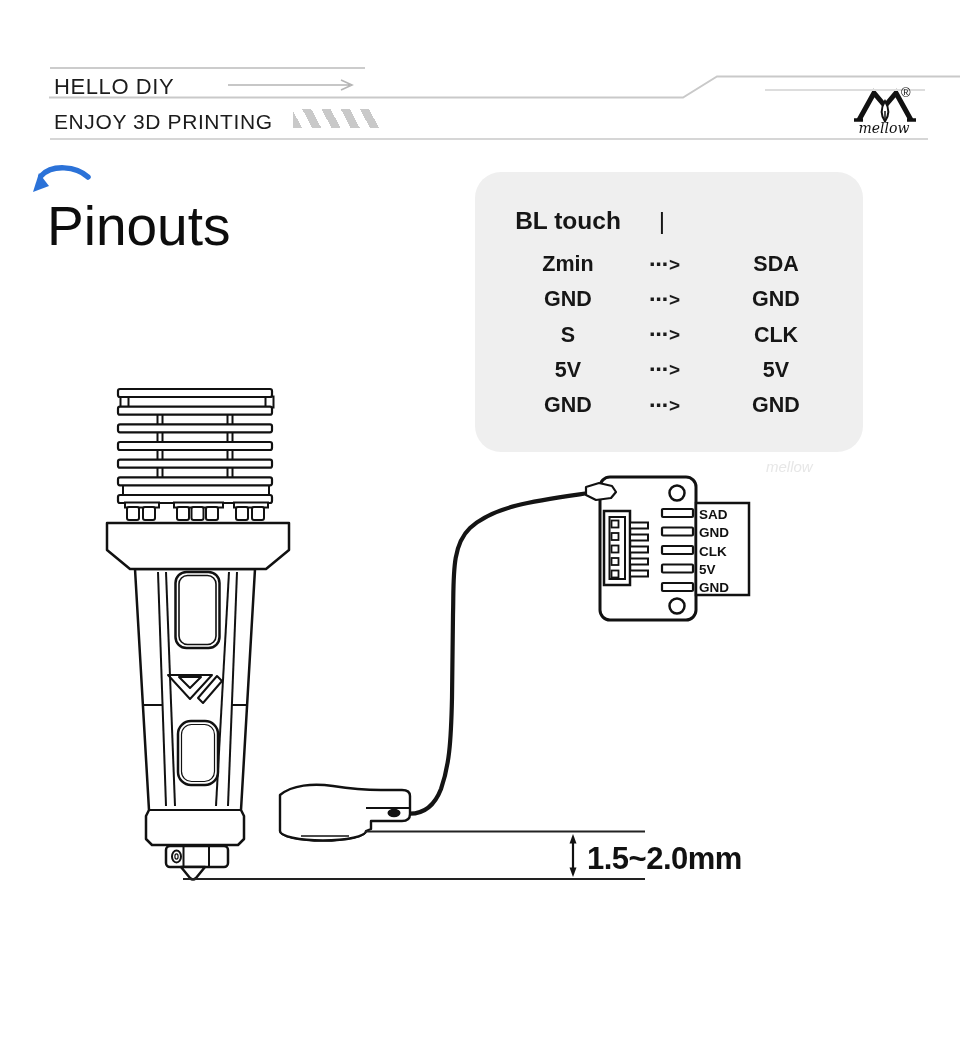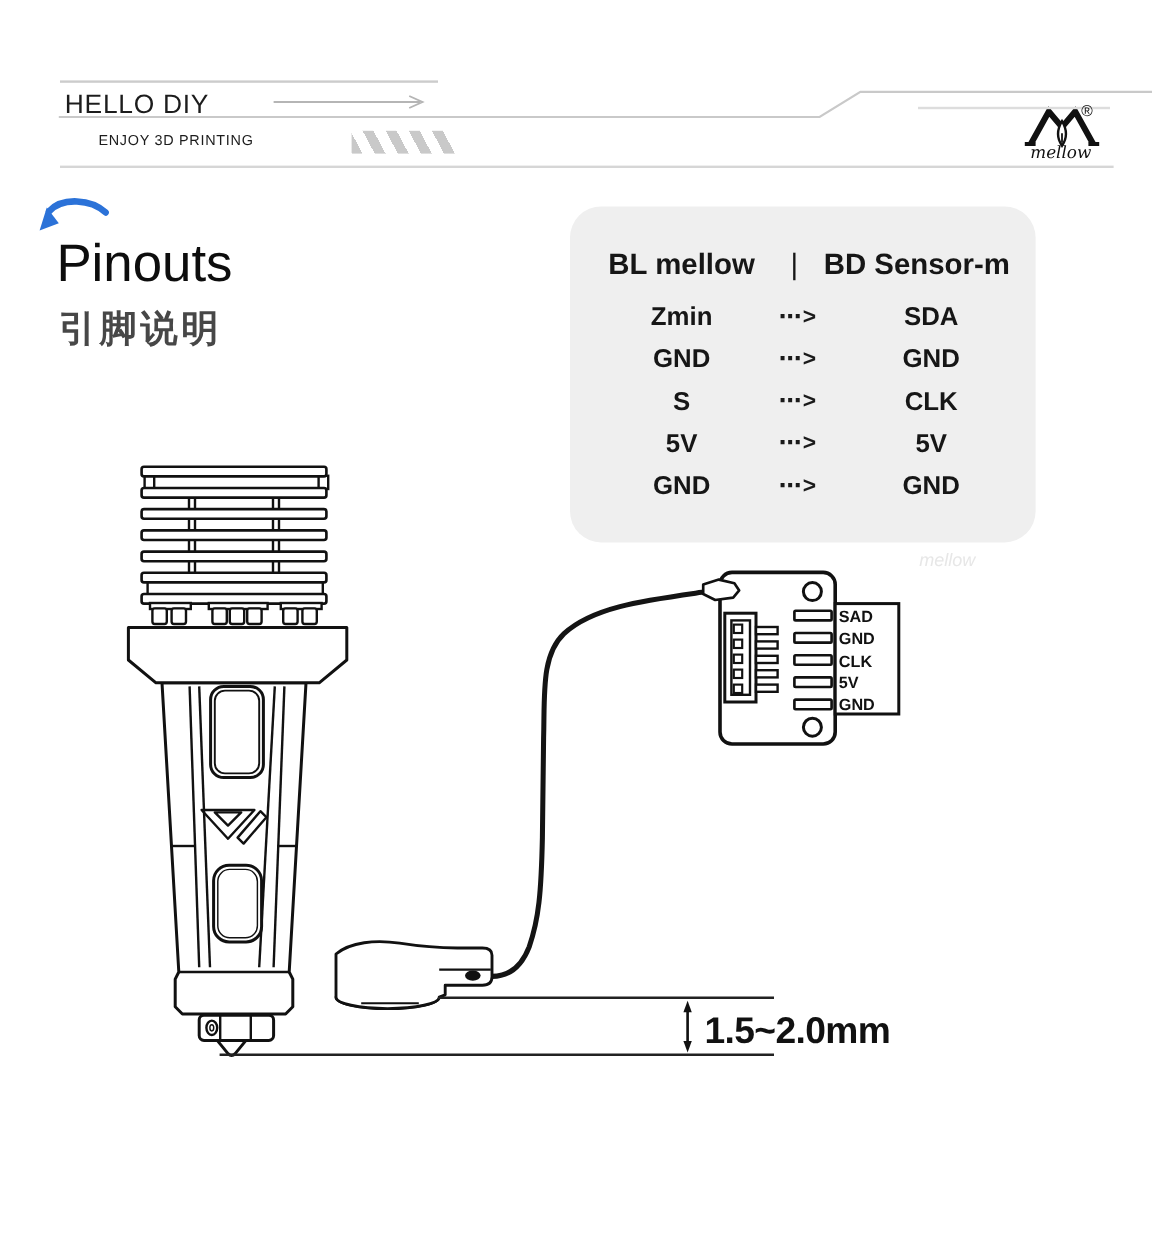--- a/index.html
+++ b/index.html
@@ -6,34 +6,34 @@
   .page{
     position:relative;width:960px;height:1042px;background:#ffffff;overflow:hidden;
     font-family:"Liberation Sans","DejaVu Sans",sans-serif;color:#111;
   }
   .abs{position:absolute;}
   
   .hd-top-line{left:50px;top:67px;width:315px;height:2px;background:#cccccc;}
   .hd-short-line{left:765px;top:89px;width:160px;height:2px;background:#dddddd;}
   .hd-bottom-line{left:50px;top:138px;width:878px;height:2px;background:#d6d6d6;}
   .hd-tag1{left:54px;top:74px;font-size:22px;letter-spacing:.6px;color:#1c1c1c;}
-  .hd-tag2{left:54px;top:110px;font-size:12px;letter-spacing:.6px;color:#1c1c1c;margin-left:28px;}
+  .hd-tag2{left:54px;top:110px;font-size:21px;letter-spacing:.6px;color:#1c1c1c;}
   .hd-stripes{
     left:293px;top:109px;width:86px;height:19px;
     background:repeating-linear-gradient(62deg,#c9c9c9 0 8px,rgba(0,0,0,0) 8px 17px);
   }
   .brand-name{
     left:851px;top:120px;width:66px;text-align:center;
     font-family:"DejaVu Serif","Liberation Serif",serif;font-style:italic;
     font-size:14px;color:#111;
   }
   .brand-reg{left:901px;top:85px;font-size:13px;color:#111;}
   
   .page-title{
-    left:47px;top:196px;font-size:44px;font-weight:500;color:#0d0d0d;
+    left:47px;top:196px;font-size:55px;font-weight:500;color:#0d0d0d;
     margin:0;line-height:1.1;
   }
   .page-subtitle{
     left:49px;top:257px;font-size:31px;font-weight:700;color:#474747;
     letter-spacing:3px;margin:0;line-height:1.1;
   }
   
   .pinout-card{
     left:475px;top:172px;width:388px;height:280px;background:#efefef;border-radius:26px;
   }
@@ -219,27 +219,25 @@
   <div class="abs hd-top-line"></div>
   <div class="abs hd-tag1">HELLO DIY</div>
   <div class="abs hd-tag2">ENJOY 3D PRINTING</div>
   <div class="abs hd-stripes"></div>
   <div class="abs hd-short-line"></div>
   <div class="abs hd-bottom-line"></div>
   <div class="abs brand-name">mellow</div>
   <div class="abs brand-reg">®</div>
 
   <h1 class="abs page-title">Pinouts</h1>
-  <h2 class="abs page-subtitle">引脚说明</h2>
 
   <div class="abs pinout-card">
     <div class="pinout-head">
-      <span class="cc h1c">BL mellow</span>
+      <span class="cc h1c">BL touch</span>
       <span class="cc h2c sep">|</span>
-      <span class="cc h3c">BD Sensor-m</span>
     </div>
     <div class="pinout-rows">
       <div class="pinout-row">
         <span class="cc c1">Zmin</span>
         <span class="cc c2 flow-arrow">⋯&gt;</span>
         <span class="cc c3">SDA</span>
       </div>
       <div class="pinout-row">
         <span class="cc c1">GND</span>
         <span class="cc c2 flow-arrow">⋯&gt;</span>

